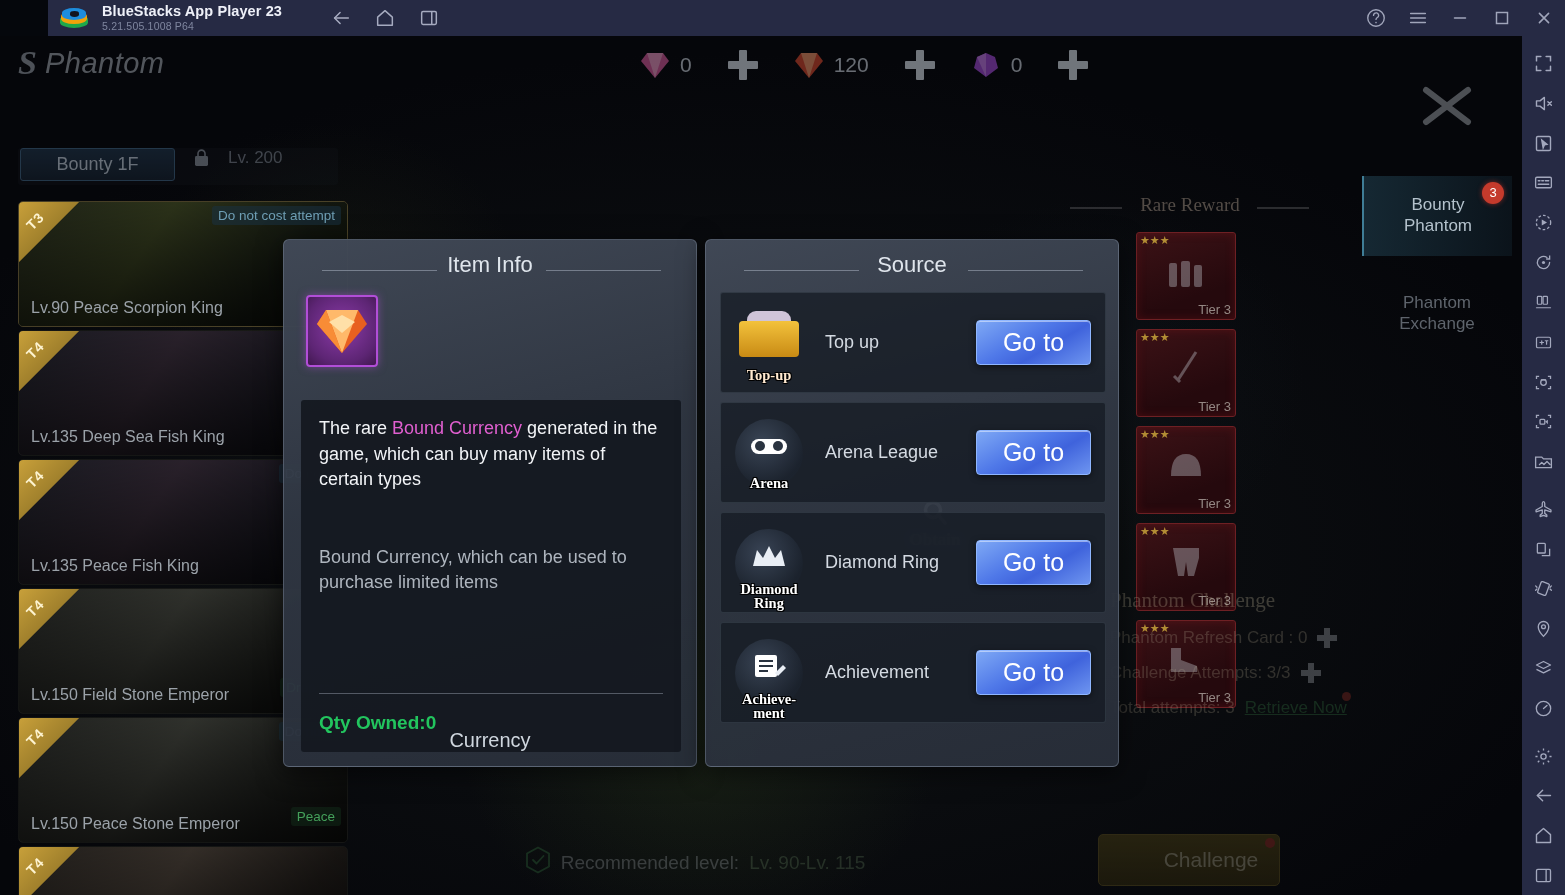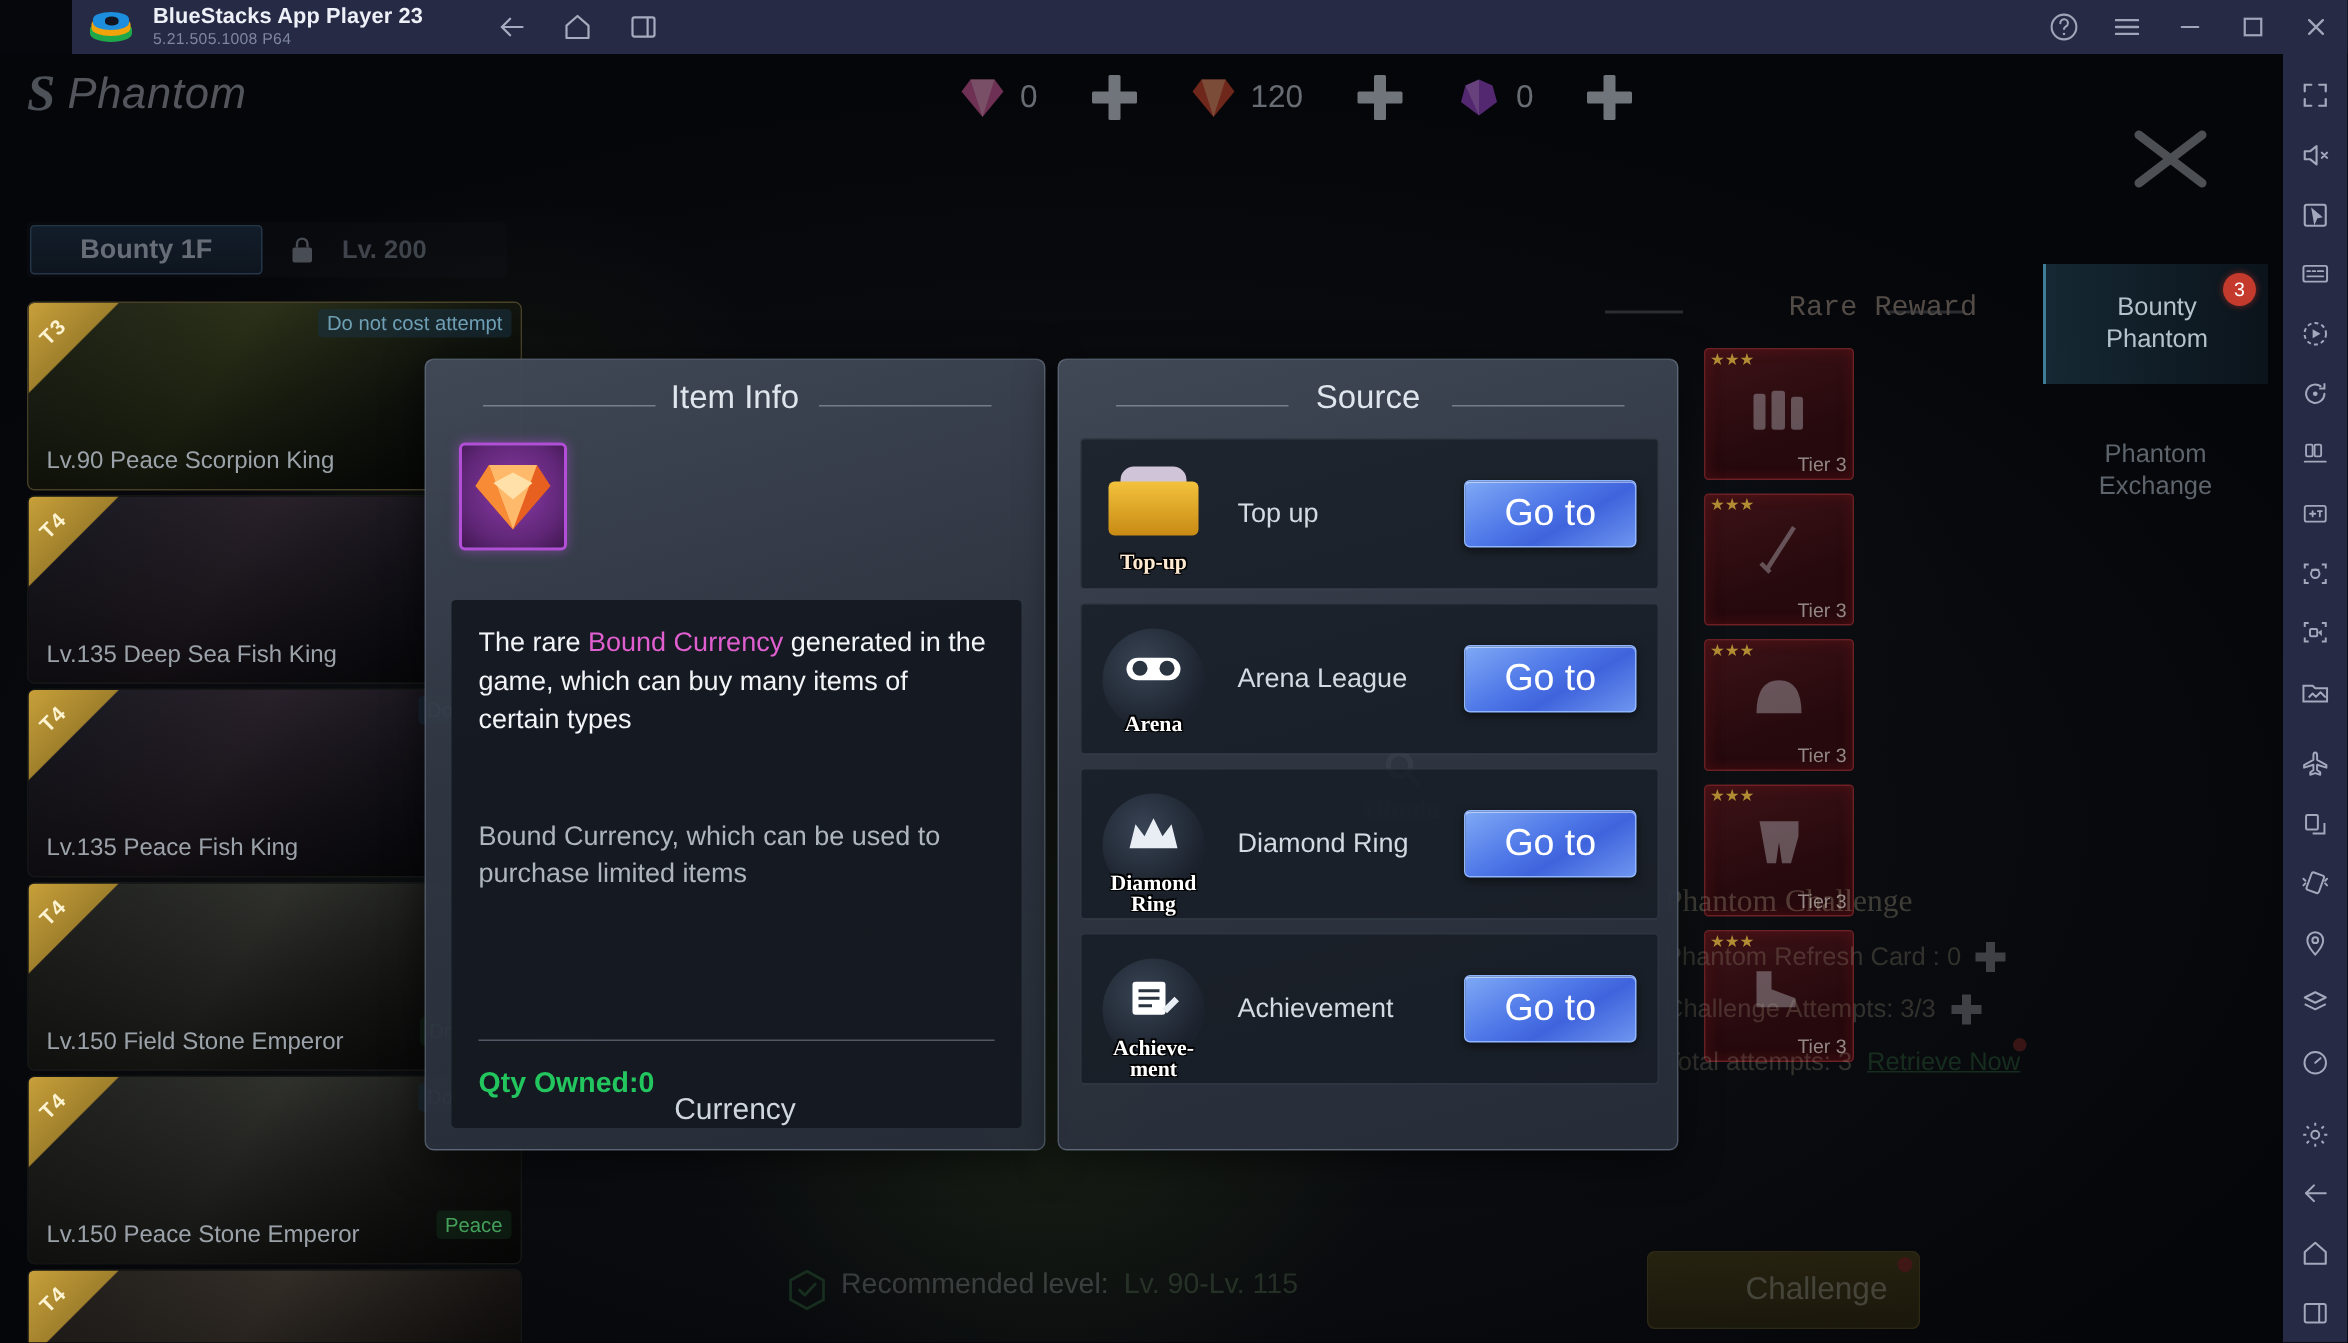--- a/index.html
+++ b/index.html
@@ -71,21 +71,21 @@
   .cur-plus::before, .cur-plus::after {
     content: ""; position: absolute; background: #c9d0d8; border-radius: 1px;
   }
   .cur-plus::before { left: 0; top: 11px; width: 30px; height: 8px; }
   .cur-plus::after { left: 11px; top: 0; width: 8px; height: 30px; }
   .game-close { position: absolute; left: 1416px; top: 48px; width: 62px; height: 44px; opacity: .35; }
   .game-close svg { width: 62px; height: 44px; display: block; }
 
   
   .tabrow { position: absolute; left: 18px; top: 112px; width: 320px; height: 37px;
-            background: rgba(18,22,28,.55); border-radius: 3px; display: flex; align-items: center; opacity: .55; font-weight: bold; }
+            background: rgba(18,22,28,.55); border-radius: 3px; display: flex; align-items: flex-start; opacity: .55; }
   .tab-active {
     width: 155px; height: 33px; margin-left: 2px; border-radius: 3px;
     background: linear-gradient(180deg,#1f3347,#16222f);
     border: 1px solid #3d5f7d; display: flex; align-items: center; justify-content: center;
   }
   .tab-active span { font-size: 18px; color: #b8c4d0; }
   .tab-lock { margin-left: 18px; width: 17px; height: 19px; }
   .tab-lock svg { display: block; width: 17px; height: 19px; }
   .tab-lv { margin-left: 18px; font-size: 17px; color: #6f7681; }
 
@@ -115,22 +115,22 @@
   .mname {
     position: absolute; left: 12px; bottom: 8px; width: 210px;
     font-size: 16px; color: #9ba2a9; line-height: 1.18;
   }
   .mtag { position: absolute; right: 6px; font-size: 13.5px; padding: 2px 6px; border-radius: 3px; }
   .mtag.blue { top: 4px; color: #6f9fb5; background: rgba(25,50,65,.55); }
   .mtag.green { bottom: 16px; color: #44a05a; background: rgba(20,48,28,.45); }
 
   
   .rare-title {
-    position: absolute; left: 1062px; top: 158px; width: 256px; text-align: right;
-    font-size: 19px; color: #6c625a; font-family: Liberation Mono, monospace; opacity: .75;
+    position: absolute; left: 1062px; top: 158px; width: 256px; text-align: center;
+    font-size: 19px; color: #6c625a; font-family: Liberation Serif, serif; opacity: .75;
   }
   .rare-line { position: absolute; top: 171px; height: 2px; background: #4b4b4f; opacity: .55; }
   .rl-a { left: 1070px; width: 52px; }
   .rl-b { left: 1257px; width: 52px; }
   .rare-grid { position: absolute; left: 1136px; top: 196px; width: 218px; }
   .rcard {
     width: 100px; height: 88px; margin: 0 9px 9px 0; display: inline-block;
     border: 1px solid #6e2024; border-radius: 3px; position: relative;
     background: linear-gradient(160deg,#3c1216,#25090d 70%);
     box-shadow: inset 0 0 9px rgba(120,20,25,.45);
@@ -168,21 +168,21 @@
 
   .challenge-btn {
     position: absolute; left: 1098px; top: 798px; width: 182px; height: 52px;
     border-radius: 5px; background: linear-gradient(180deg,#6d5c18,#4a3d0e);
     border: 1px solid #8a7528; display: flex; align-items: center; justify-content: center;
     font-size: 21px; color: #d9cfa4; opacity: .30; position: absolute; padding-left: 44px;
   }
   .challenge-btn .dot { position: absolute; right: 4px; top: 3px; width: 10px; height: 10px; border-radius: 50%; background: #c43a2c; }
 
   .bottom-note { position: absolute; left: 0; top: 810px; width: 1390px; text-align: center; opacity: .26; }
-  .rec-line { display: inline-flex; align-items: flex-start; gap: 10px; font-size: 19px; color: #b6bcc2; }
+  .rec-line { display: inline-flex; align-items: flex-end; gap: 10px; font-size: 19px; color: #b6bcc2; }
   .rec-line .lv { color: #6f8f6a; }
   .hexcheck { width: 26px; height: 28px; }
   .hexcheck svg { display: block; width: 26px; height: 28px; }
 
   
   .panel {
     position: absolute; border-radius: 6px;
     background: linear-gradient(165deg, rgba(66,74,88,.97) 0%, rgba(48,55,67,.97) 45%, rgba(40,46,57,.97) 100%);
     border: 1px solid rgba(150,163,182,.35);
     box-shadow: 0 6px 26px rgba(0,0,0,.55);

